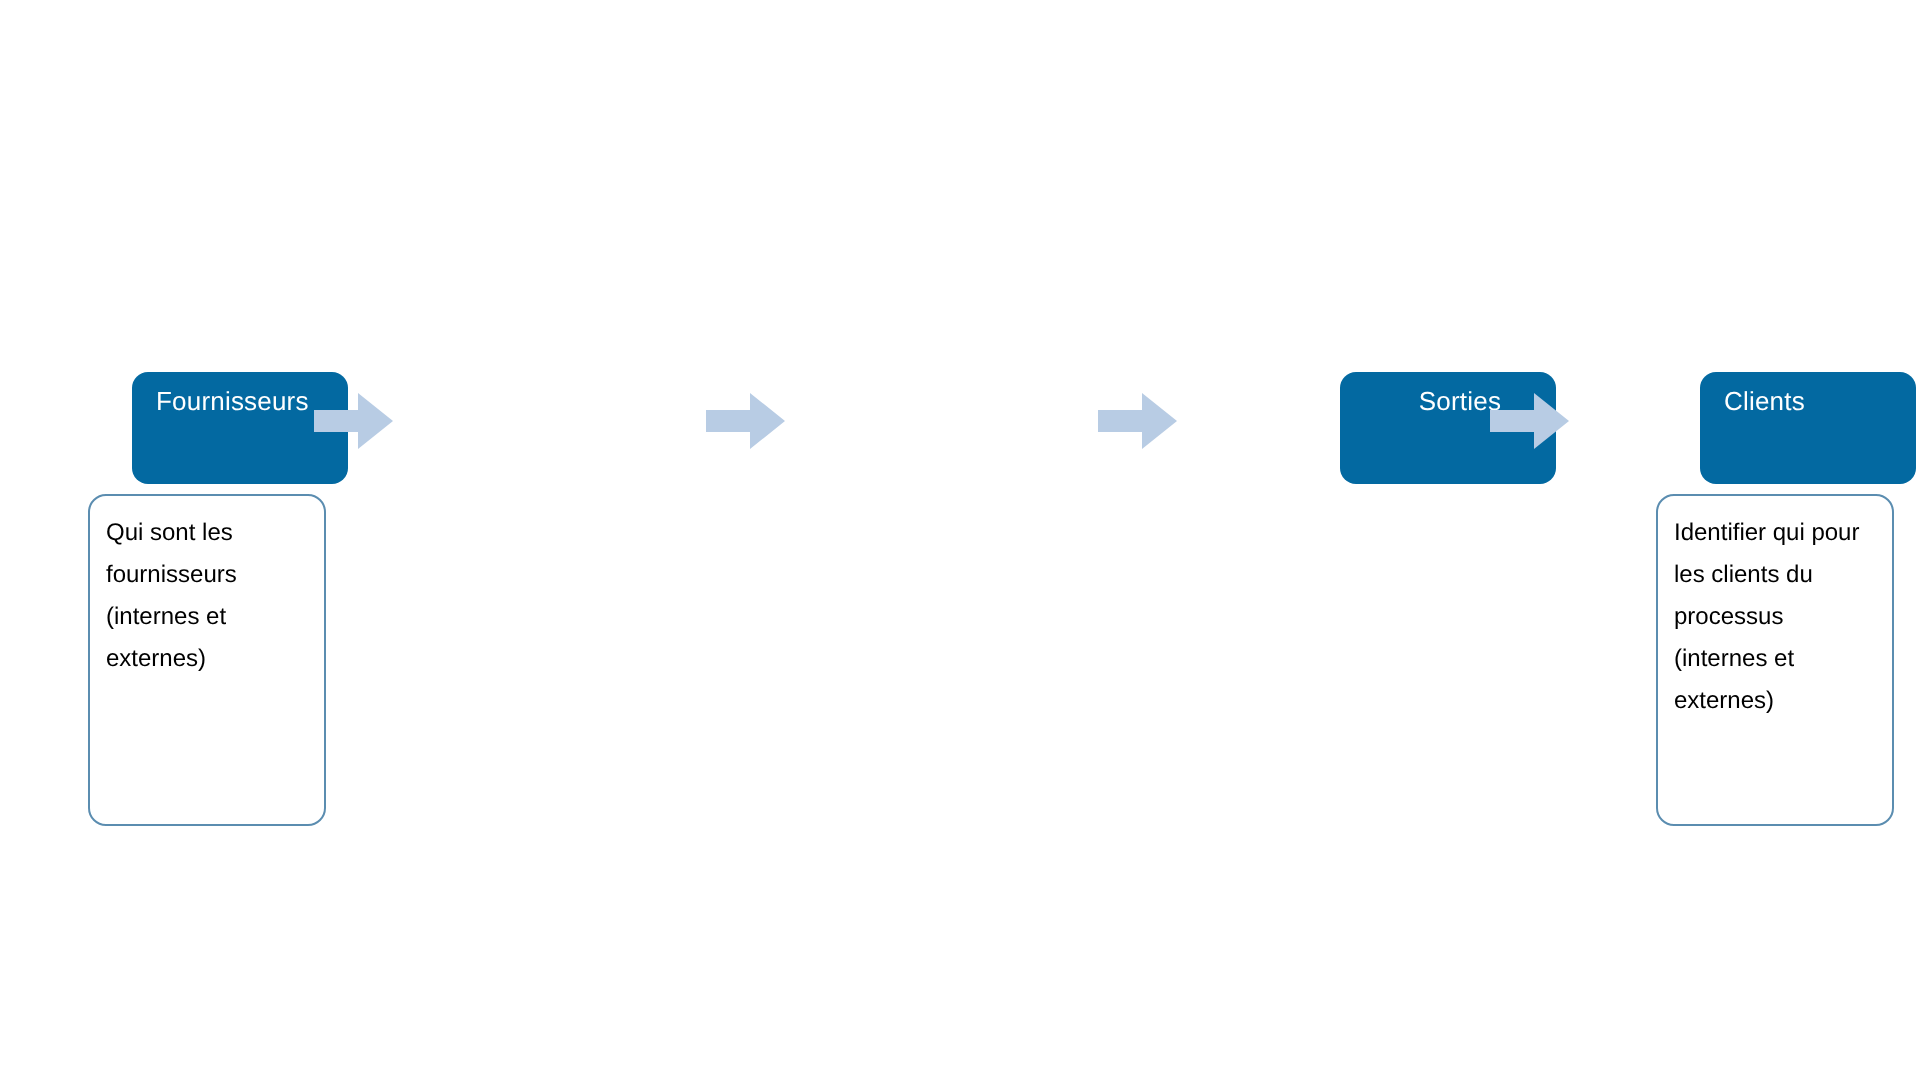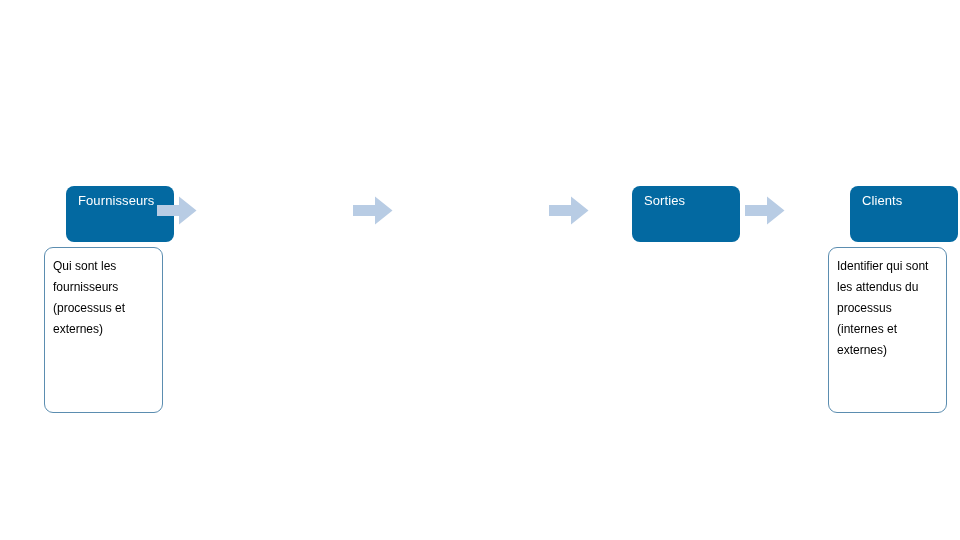--- a/index.html
+++ b/index.html
@@ -90,21 +90,21 @@
 </head>
 <body>
 
 <div id="diagram">
 
   <div class="sipoc-column" style="left:18px;">
     <div class="col-header">
       <span class="col-header-label">Fournisseurs</span>
     </div>
     <div class="col-body">
-      <span class="col-body-text">Qui sont les fournisseurs (processus et externes)</span>
+      <span class="col-body-text">Qui sont les fournisseurs (internes et externes)</span>
     </div>
   </div>
 
   <div class="flow-arrow" style="left:157px;">
     <svg viewBox="0 0 40 29" xmlns="http://www.w3.org/2000/svg">
       <polygon points="0,9 22,9 22,0.5 39.5,14.5 22,28.5 22,20 0,20" fill="#b8cce4"></polygon>
     </svg>
   </div>
 
 
@@ -114,34 +114,34 @@
     </svg>
   </div>
 
 
   <div class="flow-arrow" style="left:549px;">
     <svg viewBox="0 0 40 29" xmlns="http://www.w3.org/2000/svg">
       <polygon points="0,9 22,9 22,0.5 39.5,14.5 22,28.5 22,20 0,20" fill="#b8cce4"></polygon>
     </svg>
   </div>
 
-  <div class="sipoc-column" style="left:584px;">
+  <div class="sipoc-column" style="left:622px;text-align:center;">
     <div class="col-header">
       <span class="col-header-label">Sorties</span>
     </div>
   </div>
 
   <div class="flow-arrow" style="left:745px;">
     <svg viewBox="0 0 40 29" xmlns="http://www.w3.org/2000/svg">
       <polygon points="0,9 22,9 22,0.5 39.5,14.5 22,28.5 22,20 0,20" fill="#b8cce4"></polygon>
     </svg>
   </div>
 
   <div class="sipoc-column" style="left:802px;">
     <div class="col-header">
       <span class="col-header-label">Clients</span>
     </div>
     <div class="col-body">
-      <span class="col-body-text">Identifier qui sont les attendus du processus (internes et externes)</span>
+      <span class="col-body-text">Identifier qui pour les clients du processus (internes et externes)</span>
     </div>
   </div>
 
 </div>
 
 </body></html>

